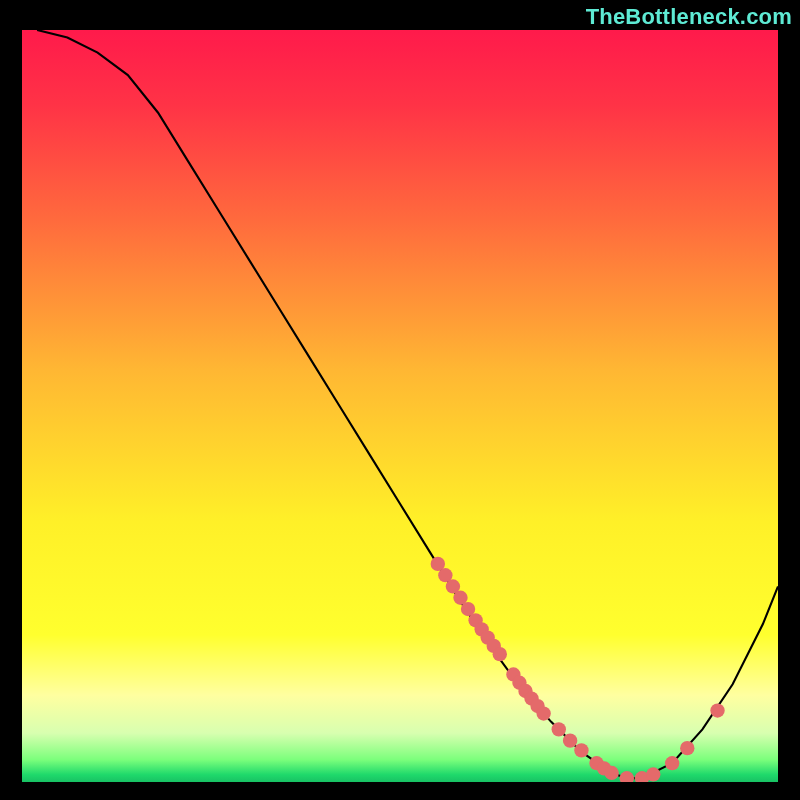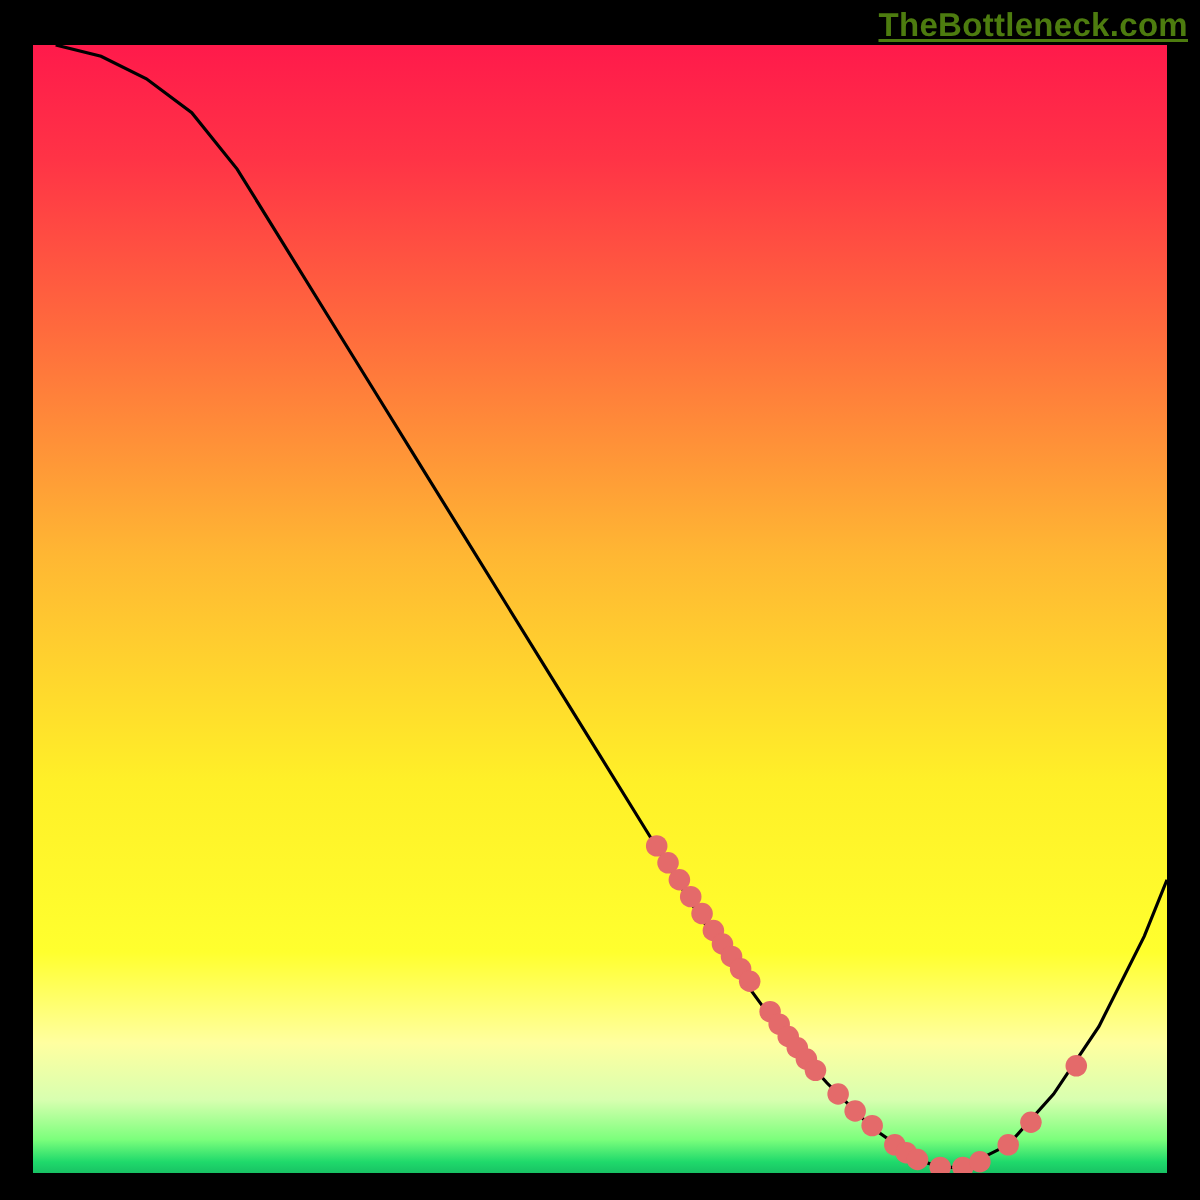--- a/index.html
+++ b/index.html
@@ -17,23 +17,22 @@
     left: 0;
     width: 800px;
     height: 800px;
   }
   .watermark {
     position: absolute;
     top: 4px;
     right: 8px;
     font-size: 22px;
     font-weight: 600;
-    color: #4d7c0f;
+    color: #5eead4;
     letter-spacing: 0.2px;
-    text-decoration: underline;
   }
   .plot-area {
     position: absolute;
     left: 20px;
     top: 28px;
     width: 760px;
     height: 756px;
     box-sizing: border-box;
     border: 2px solid #000;
     overflow: hidden;

